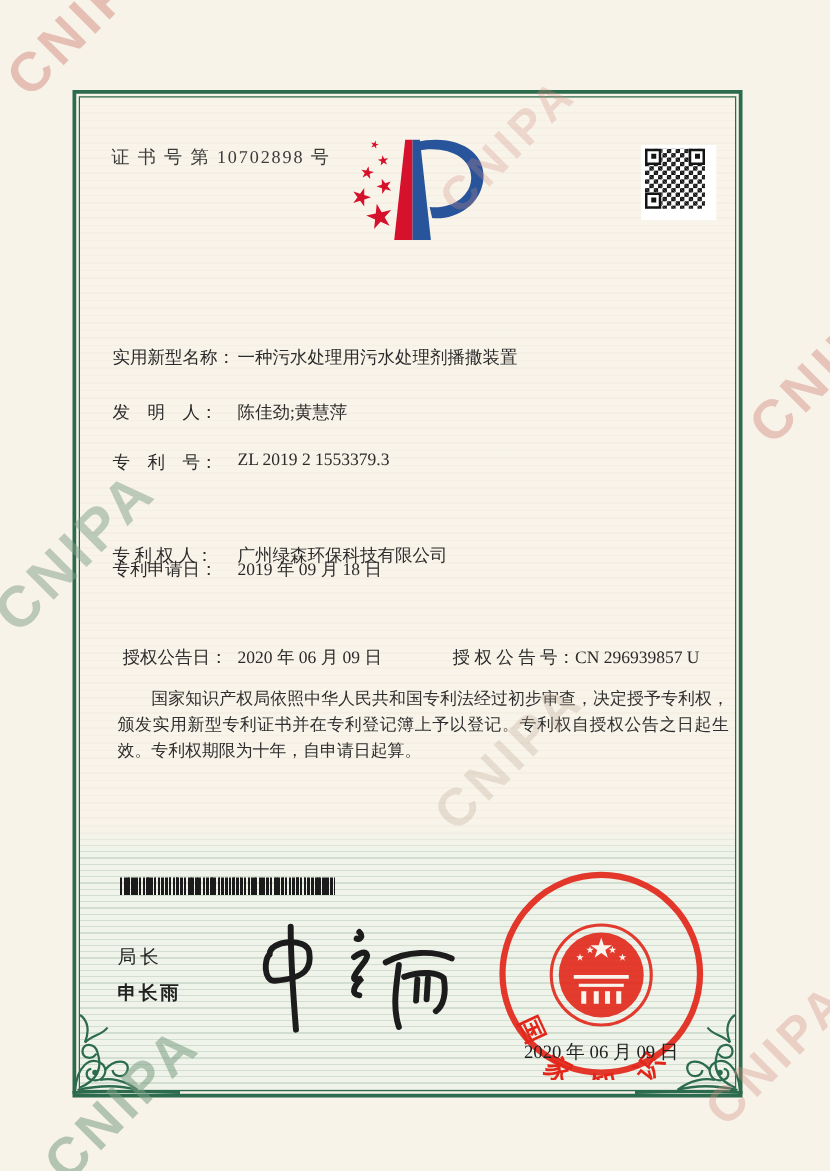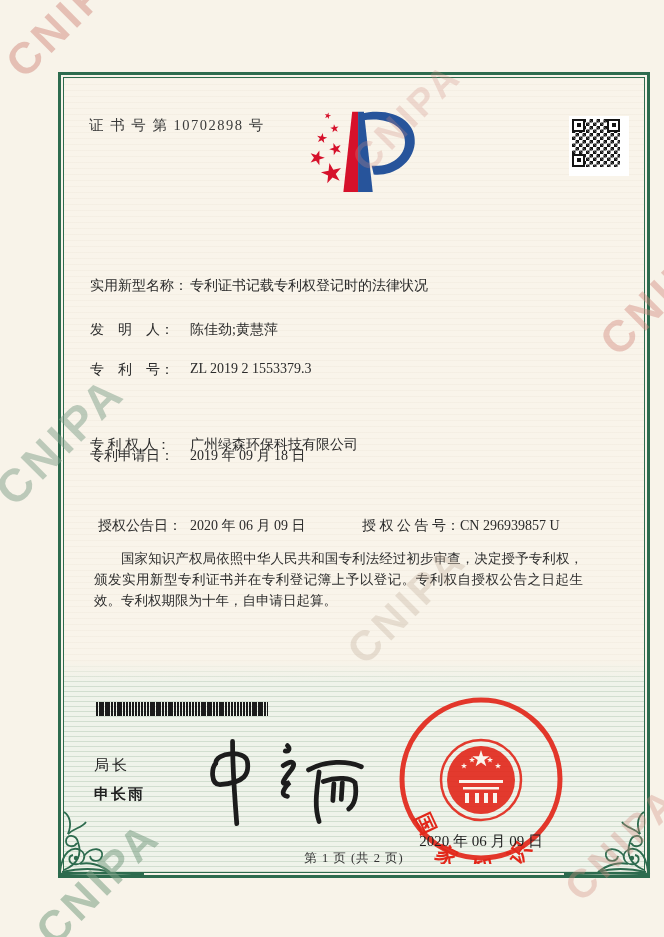--- a/index.html
+++ b/index.html
@@ -18,21 +18,21 @@
   }
   .wm-1{left:-4px;top:52px;font-size:44px;color:rgba(210,140,128,0.50);}
   .wm-2{left:344px;top:150px;font-size:38px;color:rgba(210,140,128,0.28);}
   .wm-3{left:590px;top:330px;font-size:44px;color:rgba(210,140,128,0.45);}
   .wm-4{left:-16px;top:478px;font-size:46px;color:rgba(128,160,138,0.50);}
   .wm-5{left:338px;top:640px;font-size:42px;color:rgba(185,165,145,0.30);}
   .wm-6{left:26px;top:920px;font-size:44px;color:rgba(122,158,132,0.55);}
   .wm-7{left:556px;top:878px;font-size:40px;color:rgba(210,140,128,0.35);}
   
   .frame{
-    position:absolute;left:58px;top:72px;width:592px;height:806px;
+    position:absolute;left:58px;top:72px;width:536px;height:806px;
     border:3px solid #2d6b4e;box-sizing:border-box;z-index:2;
   }
   .frame-inner{
     position:absolute;inset:2px;border:1px solid #2d6b4e;
     background:
       repeating-linear-gradient(180deg, rgba(205,193,170,0.10) 0 1px, rgba(0,0,0,0) 1px 6px),
       #f9f4ea;
   }
   
   .cert-no{position:absolute;left:25px;top:38px;font-size:14.5px;letter-spacing:1.5px;color:#3a3a3a;}
@@ -129,21 +129,21 @@
             </div>
           <div class="finder bl">
               <div></div>
             </div>
         </div>
       </div>
 
 
       <div class="fields">
         <div class="f-row r1">
-          <span class="f-label">实用新型名称：</span><span class="f-value">专利证书记载专利权登记时的法律状况</span>
+          <span class="f-label">实用新型名称：</span><span class="f-value">一种污水处理用污水处理剂播撒装置</span>
         </div>
         <div class="f-row r2">
           <span class="f-label">发　明　人：</span><span class="f-value">陈佳劲;黄慧萍</span>
         </div>
         <div class="f-row r3">
           <span class="f-label">专　利　号：</span><span class="f-value">ZL 2019 2 1553379.3</span>
         </div>
         <div class="f-row r4">
           <span class="f-label">专利申请日：</span><span class="f-value">2019 年 09 月 18 日</span>
         </div>
@@ -225,20 +225,19 @@
           <path d="M6,78 C8,58 18,52 26,56 C34,60 30,72 20,70 C14,69 14,62 19,61"></path>
           <path d="M10,76 C24,70 28,60 24,48 C22,40 12,40 12,47 C12,53 20,54 23,49"></path>
           <path d="M8,78 C26,74 42,74 56,78 C46,70 34,68 26,70"></path>
           <path d="M14,40 C18,30 16,22 10,18"></path>
           <path d="M14,40 C20,34 28,34 32,28"></path>
           <path d="M30,62 C38,52 50,54 48,62 C46,69 37,68 36,62"></path>
           <circle cx="22" cy="64" r="2.2" fill="#2d6b4e" stroke="none"></circle>
           <path d="M4,80 C30,79 60,79 90,80" stroke-width="2.4"></path>
         </svg>
 
-        <div class="page-info">第 1 页 (共 2 页)</div>
       </div>
 
     </div>
   </div>
 
 
 </div>
 
 </body></html>

